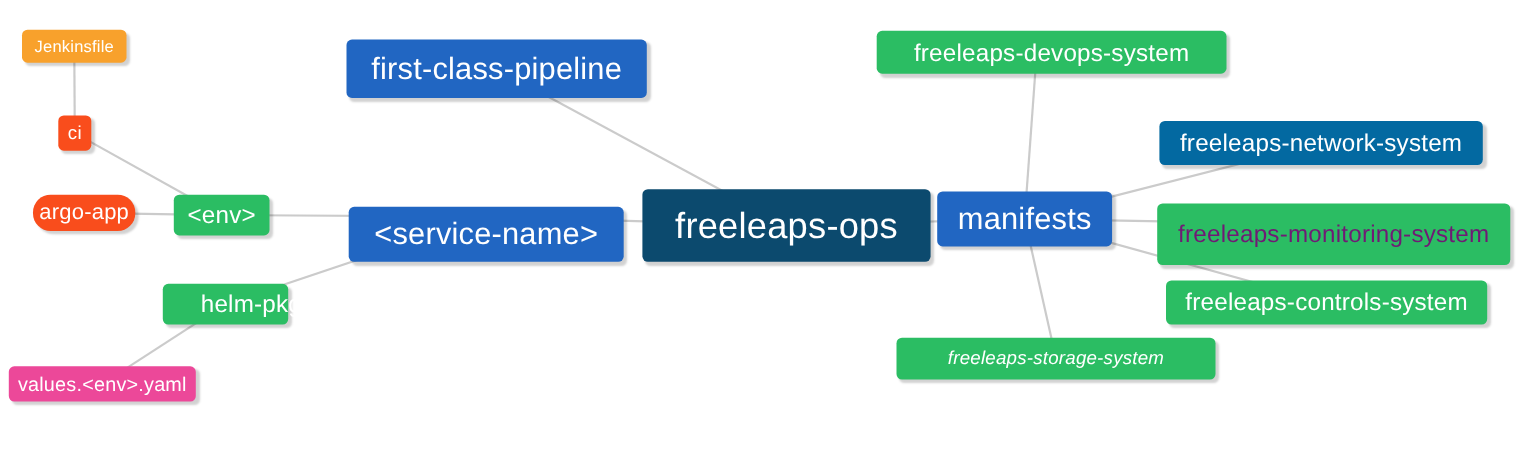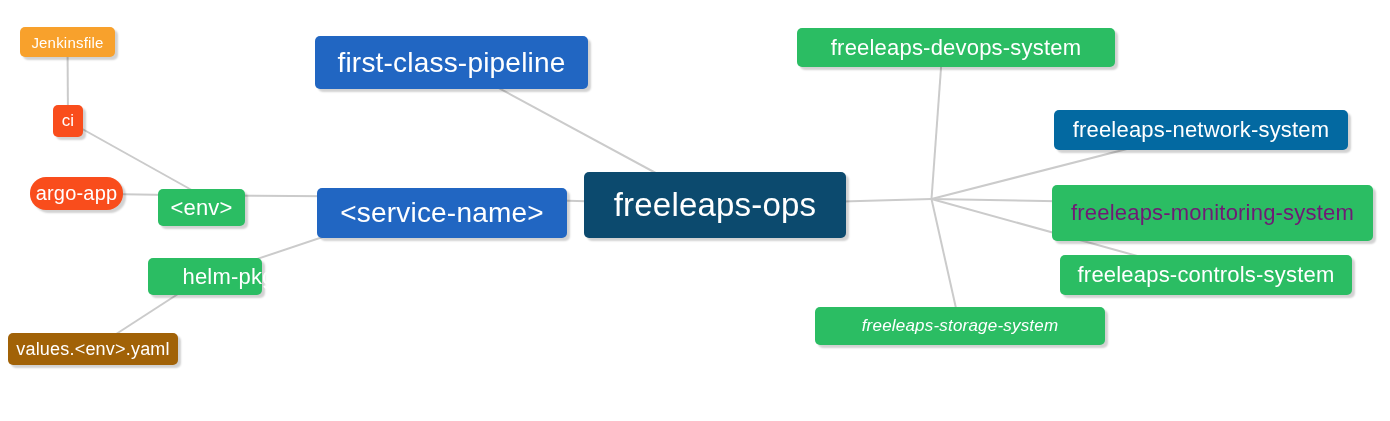--- a/index.html
+++ b/index.html
@@ -68,37 +68,40 @@
   <div id="node-layer">
       <div class="mm-node" style="left: 20px; top: 27px; width: 95px; height: 30px; background: rgb(248, 161, 44); color: rgb(255, 255, 255); font-size: 15px;">
         <span>Jenkinsfile</span>
       </div>
       <div class="mm-node" style="left: 53px; top: 105px; width: 30px; height: 32px; background: rgb(249, 77, 28); color: rgb(255, 255, 255); font-size: 17px;">
         <span>ci</span>
       </div>
       <div class="mm-node" style="left: 30px; top: 177px; width: 93px; height: 33px; background: rgb(249, 77, 28); color: rgb(255, 255, 255); font-size: 20px; border-radius: 16px;">
         <span>argo-app</span>
       </div>
-      <div class="mm-node" style="left: 158px; top: 177px; width: 87px; height: 37px; background: rgb(43, 189, 99); color: rgb(255, 255, 255); font-size: 22px; margin-top: 12px;">
+      <div class="mm-node" style="left: 158px; top: 177px; width: 87px; height: 37px; background: rgb(43, 189, 99); color: rgb(255, 255, 255); font-size: 22px;">
         <span>&lt;env&gt;</span>
       </div>
       <div class="mm-node" style="left: 148px; top: 258px; width: 114px; height: 37px; background: rgb(43, 189, 99); color: rgb(255, 255, 255); font-size: 22px; padding-left: 47px;">
         <span>helm-pkg</span>
       </div>
-      <div class="mm-node" style="left: 8px; top: 333px; width: 170px; height: 32px; background: #a16207; color: rgb(255, 255, 255); font-size: 18px;">
+      <div class="mm-node" style="left: 8px; top: 333px; width: 170px; height: 32px; background: #ec4899; color: rgb(255, 255, 255); font-size: 18px;">
         <span>values.&lt;env&gt;.yaml</span>
       </div>
       <div class="mm-node" style="left: 315px; top: 36px; width: 273px; height: 53px; background: rgb(33, 102, 194); color: rgb(255, 255, 255); font-size: 28px;">
         <span>first-class-pipeline</span>
       </div>
       <div class="mm-node" style="left: 317px; top: 172px; width: 250px; height: 50px; background: rgb(33, 102, 194); color: rgb(255, 255, 255); font-size: 28px; margin-top: 16px;">
         <span>&lt;service-name&gt;</span>
       </div>
       <div class="mm-node" style="left: 584px; top: 172px; width: 262px; height: 66px; background: #0c4a6e; color: rgb(255, 255, 255); font-size: 33px;">
         <span>freeleaps-ops</span>
+      </div>
+      <div class="mm-node" style="left: 852px; top: 174px; width: 159px; height: 50px; background: rgb(33, 102, 194); color: rgb(255, 255, 255); font-size: 28px;">
+        <span>manifests</span>
       </div>
       <div class="mm-node" style="left: 797px; top: 28px; width: 318px; height: 39px; background: rgb(43, 189, 99); color: rgb(255, 255, 255); font-size: 22px;">
         <span>freeleaps-devops-system</span>
       </div>
       <div class="mm-node" style="left: 1054px; top: 110px; width: 294px; height: 40px; background: #0369a1; color: rgb(255, 255, 255); font-size: 22px;">
         <span>freeleaps-network-system</span>
       </div>
       <div class="mm-node" style="left: 1052px; top: 185px; width: 321px; height: 56px; background: rgb(43, 189, 99); color: #701a75; font-size: 22px;">
         <span>freeleaps-monitoring-system</span>
       </div>

